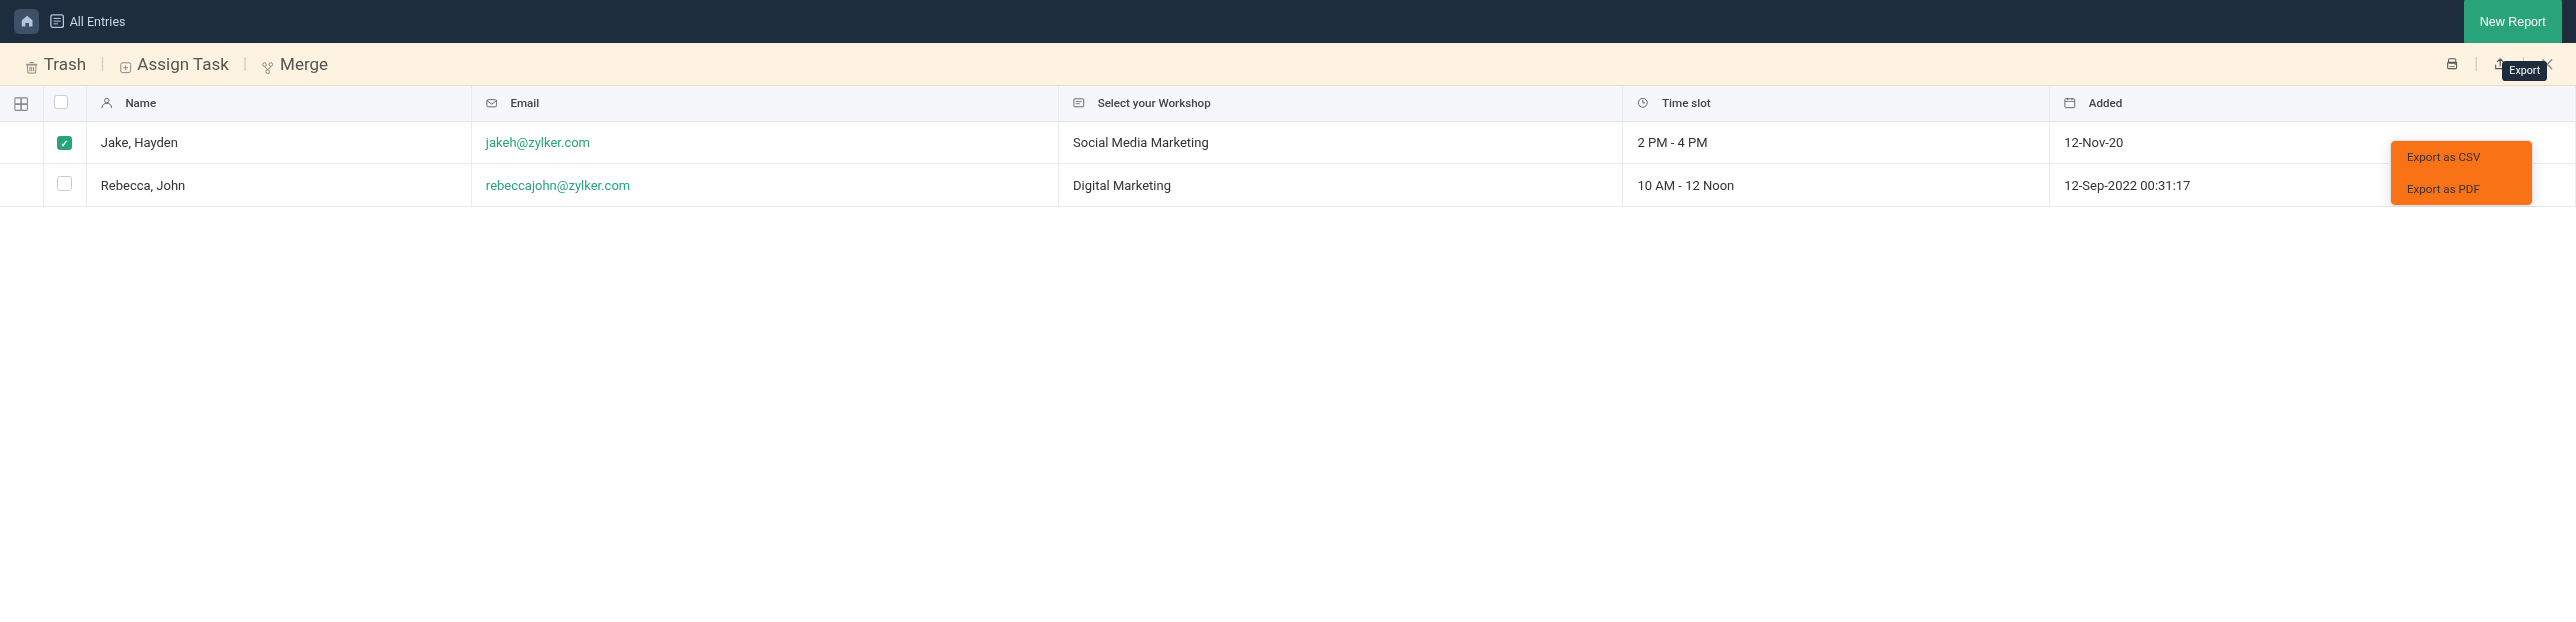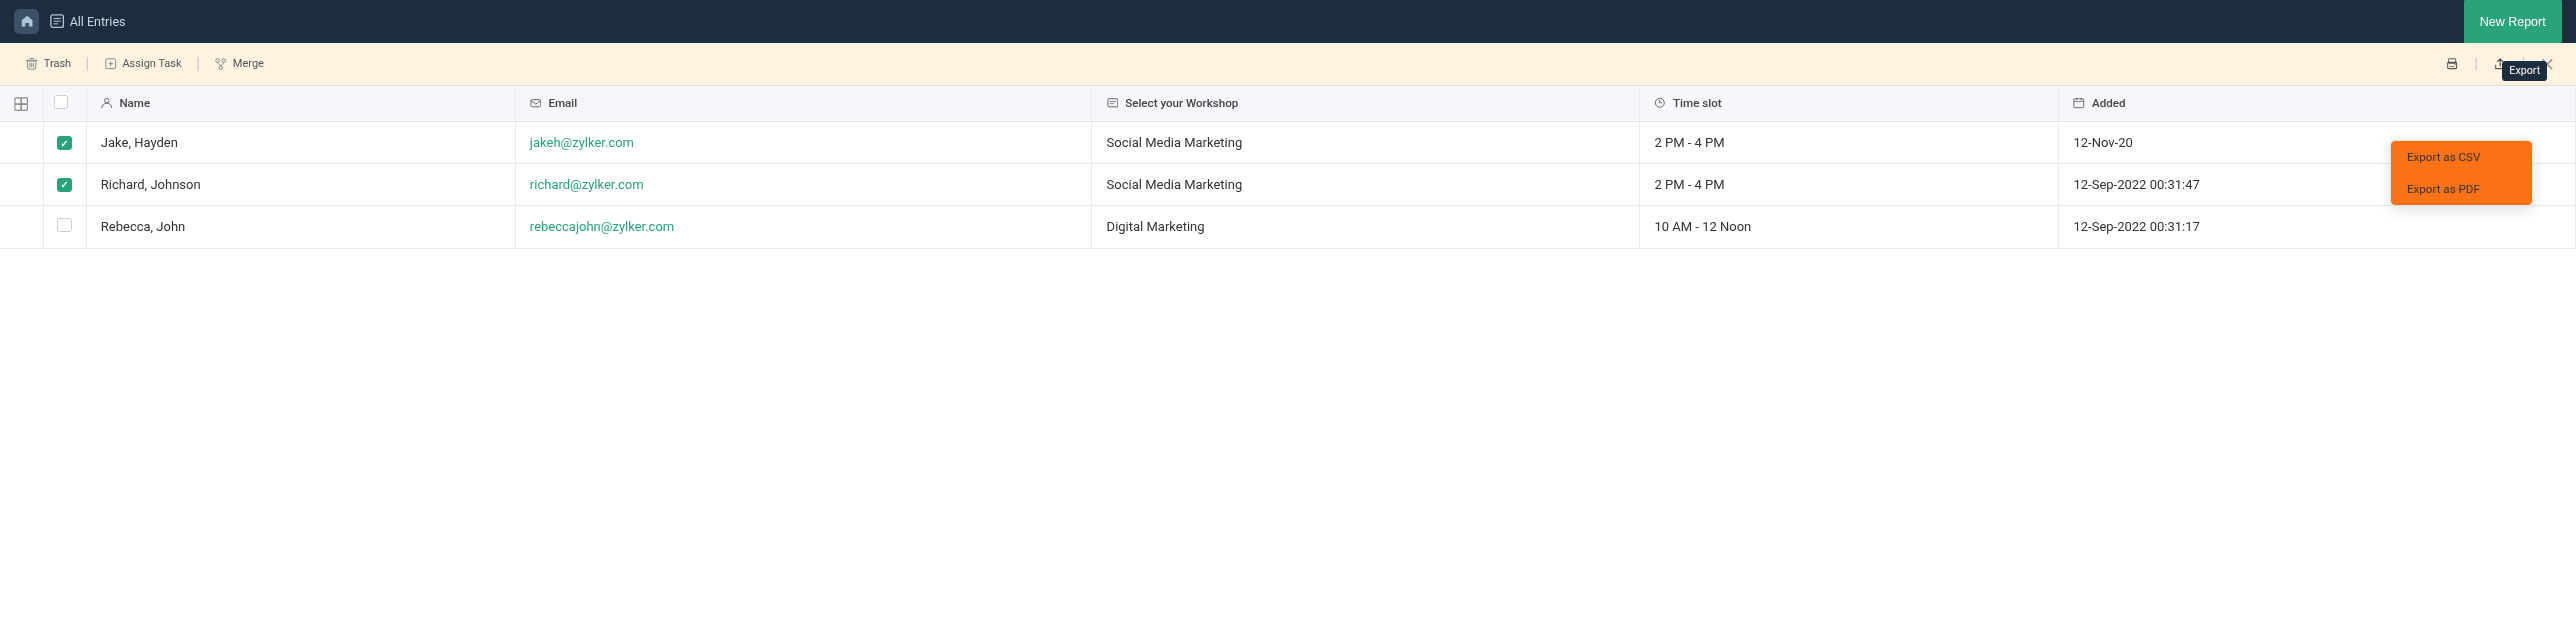--- a/index.html
+++ b/index.html
@@ -58,24 +58,24 @@
       background: #fdf3e0;
       height: 43px;
       display: flex;
       align-items: center;
       padding: 0 14.3px;
       gap: 0;
       border-bottom: 0.9px solid #e8dcc8;
       position: relative;
     }
     .toolbar-action {
-      display: flex; align-items: flex-start; gap: 5.4px;
+      display: flex; align-items: flex-end; gap: 5.4px;
       padding: 5.4px 10.7px;
       color: #555;
-      font-size: 11px;
+      font-size: 17px;
       cursor: pointer;
     }
     .toolbar-divider {
       color: #ccc;
       padding: 0 3.6px;
       font-size: 16px;
       line-height: 1;
     }
     .toolbar-right {
       margin-left: auto;
@@ -159,21 +159,21 @@
     }
     .dropdown-item {
       padding: 9px 16px;
       font-size: 11.6px;
       color: #333;
       cursor: pointer;
     }
 
     
     .col-header-icon {
-      display: inline-flex; align-items: center; gap: 7px;
+      display: inline-flex; align-items: center; gap: 13px;
     }
 
     
     .select-all-area {
       display: flex; align-items: center; justify-content: center;
     }
   </style>
 </head>
 <body>
 
@@ -338,31 +338,20 @@
     </td>
     <td>Jake, Hayden</td>
     <td><a class="email-link" href="mailto:jakeh@zylker.com">jakeh@zylker.com</a></td>
     <td>Social Media Marketing</td>
     <td>2 PM - 4 PM</td>
     <td>12-Nov-20</td>
   </tr>
         <tr>
     <td></td>
     <td>
-      <div class="checkbox checked"></div>
-    </td>
-    <td>Richard, Johnson</td>
-    <td><a class="email-link" href="mailto:richard@zylker.com">richard@zylker.com</a></td>
-    <td>Social Media Marketing</td>
-    <td>2 PM - 4 PM</td>
-    <td>12-Sep-2022 00:31:47</td>
-  </tr>
-        <tr>
-    <td></td>
-    <td>
       <div class="checkbox "></div>
     </td>
     <td>Rebecca, John</td>
     <td><a class="email-link" href="mailto:rebeccajohn@zylker.com">rebeccajohn@zylker.com</a></td>
     <td>Digital Marketing</td>
     <td>10 AM - 12 Noon</td>
     <td>12-Sep-2022 00:31:17</td>
   </tr>
       </tbody>
   </table>

